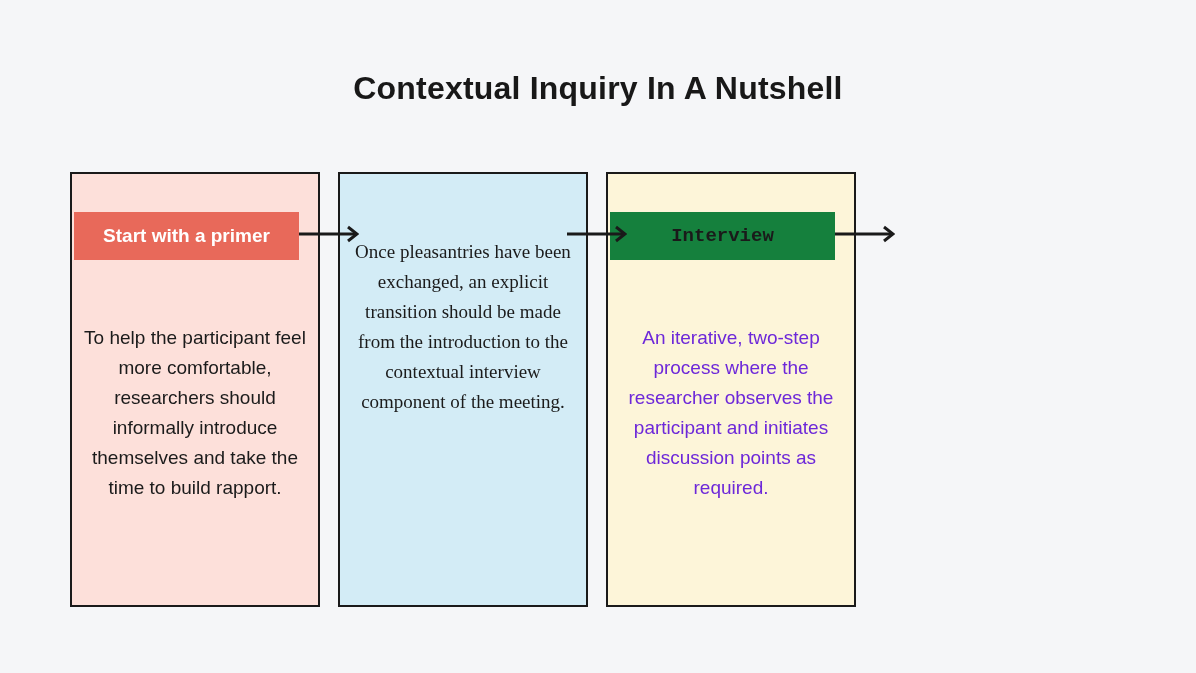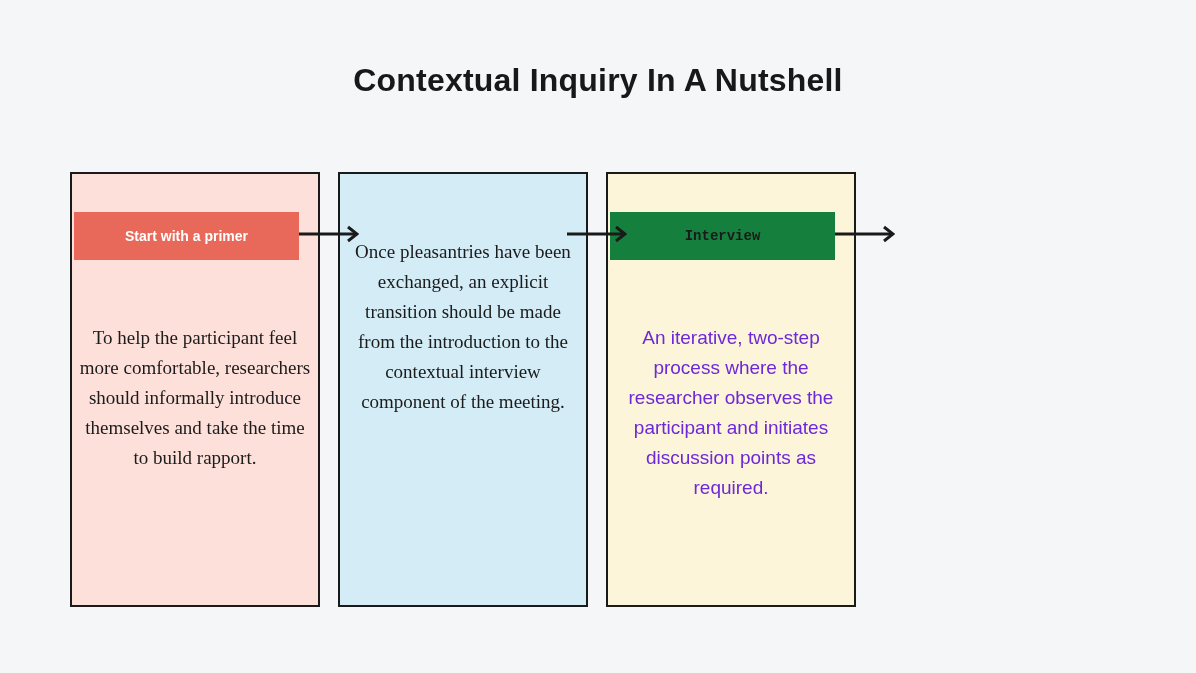--- a/index.html
+++ b/index.html
@@ -9,21 +9,21 @@
     position: relative;
     font-family: "Liberation Sans", sans-serif;
     background: #f5f6f8;
     overflow: hidden;
   }
   .page-title {
     position: absolute;
     top: 62px;
     left: 0;
     right: 0;
-    margin: 0;
+    margin: 8px;
     text-align: center;
     font-size: 32px;
     font-weight: 700;
     letter-spacing: 0.2px;
     color: #181818;
   }
   .card-row {
     position: absolute;
     top: 172px;
     left: 70px;
@@ -36,21 +36,21 @@
     box-sizing: border-box;
     border: 2px solid #1a1a1a;
     background: #eee;
   }
   .step-header {
     margin: 38px 19px 0 2px;
     height: 48px;
     display: flex;
     align-items: center;
     justify-content: center;
-    font-size: 14px;
+    font-size: 19px;
     font-weight: 700;
     text-align: center;
   }
   .step-desc {
     margin: 63px 7px 0 7px;
     font-size: 19px;
     line-height: 30px;
     text-align: center;
     color: #1b1b1b;
   }
@@ -72,21 +72,21 @@
 <body style="background: rgb(245, 246, 248);">
 
 <h1 class="page-title">Contextual Inquiry In A Nutshell</h1>
 
 <div class="card-row">
 
   <div class="step-card" style="background-color: rgb(253, 224, 218); border-color: rgb(26, 26, 26);">
     <div class="step-header" style="background-color: rgb(232, 105, 90); color: rgb(255, 255, 255);">
       <span>Start with a primer</span>
     </div>
-    <p class="step-desc" style="color: rgb(27, 27, 27); font-family: Liberation Serif, serif;">To help the participant feel more comfortable, researchers should informally introduce themselves and take the time to build rapport.</p>
+    <p class="step-desc" style="color: rgb(27, 27, 27);">To help the participant feel more comfortable, researchers should informally introduce themselves and take the time to build rapport.</p>
   </div>
 
   <div class="step-card" style="background-color: rgb(211, 236, 246); border-color: rgb(26, 26, 26);">
     <p class="step-desc" style="color: rgb(27, 27, 27); font-family: Liberation Serif, serif;">Once pleasantries have been exchanged, an explicit transition should be made from the introduction to the contextual interview component of the meeting.</p>
   </div>
 
   <div class="step-card" style="background-color: rgb(253, 245, 217); border-color: rgb(26, 26, 26);">
     <div class="step-header" style="background-color: #15803d; color: rgb(26, 26, 26); font-family: Liberation Mono, monospace;">
       <span>Interview</span>
     </div>

